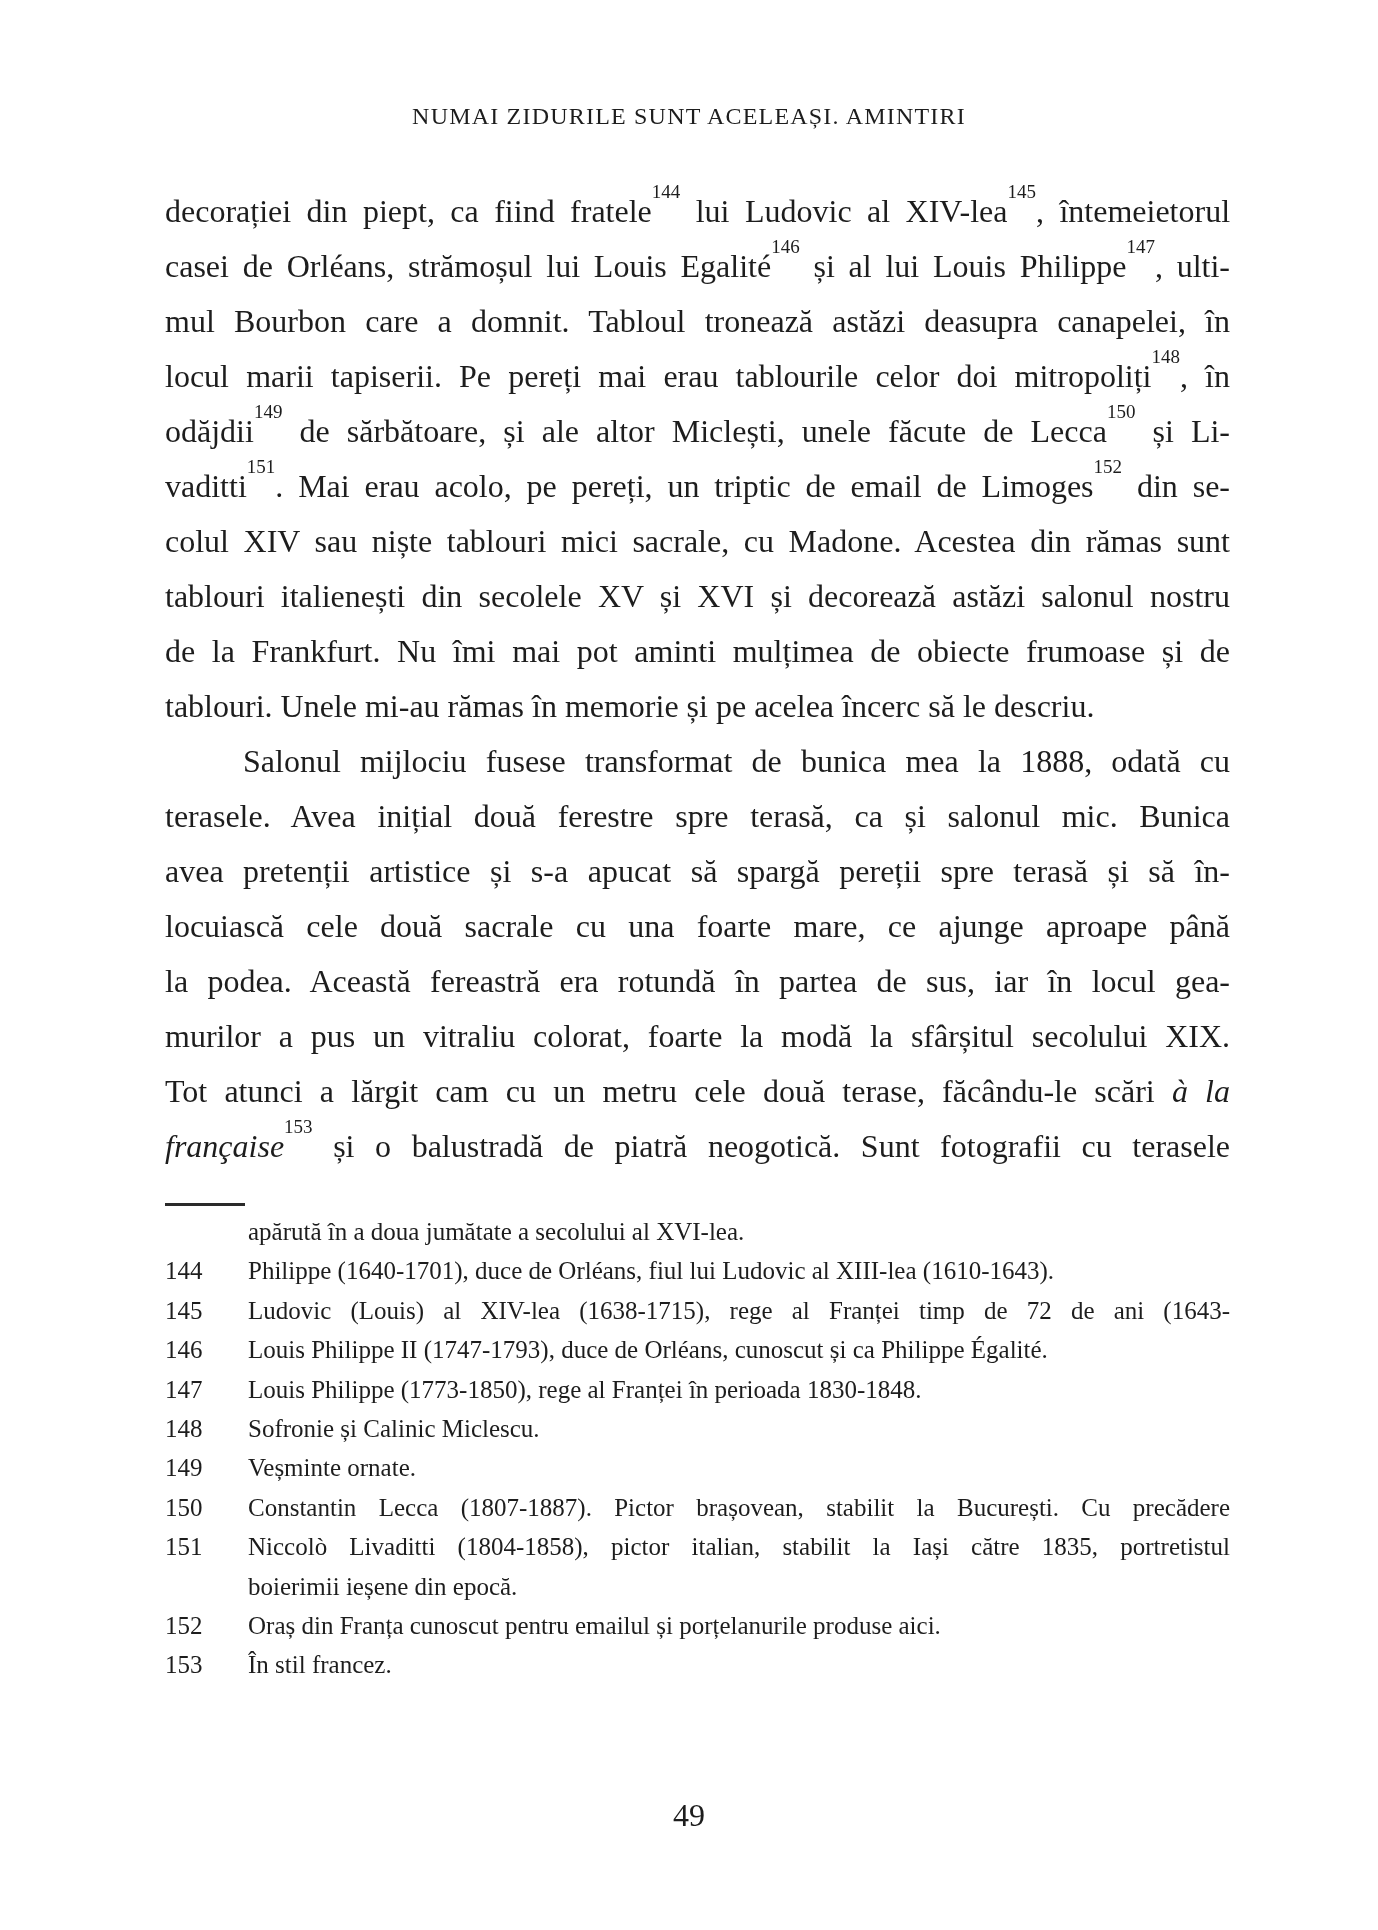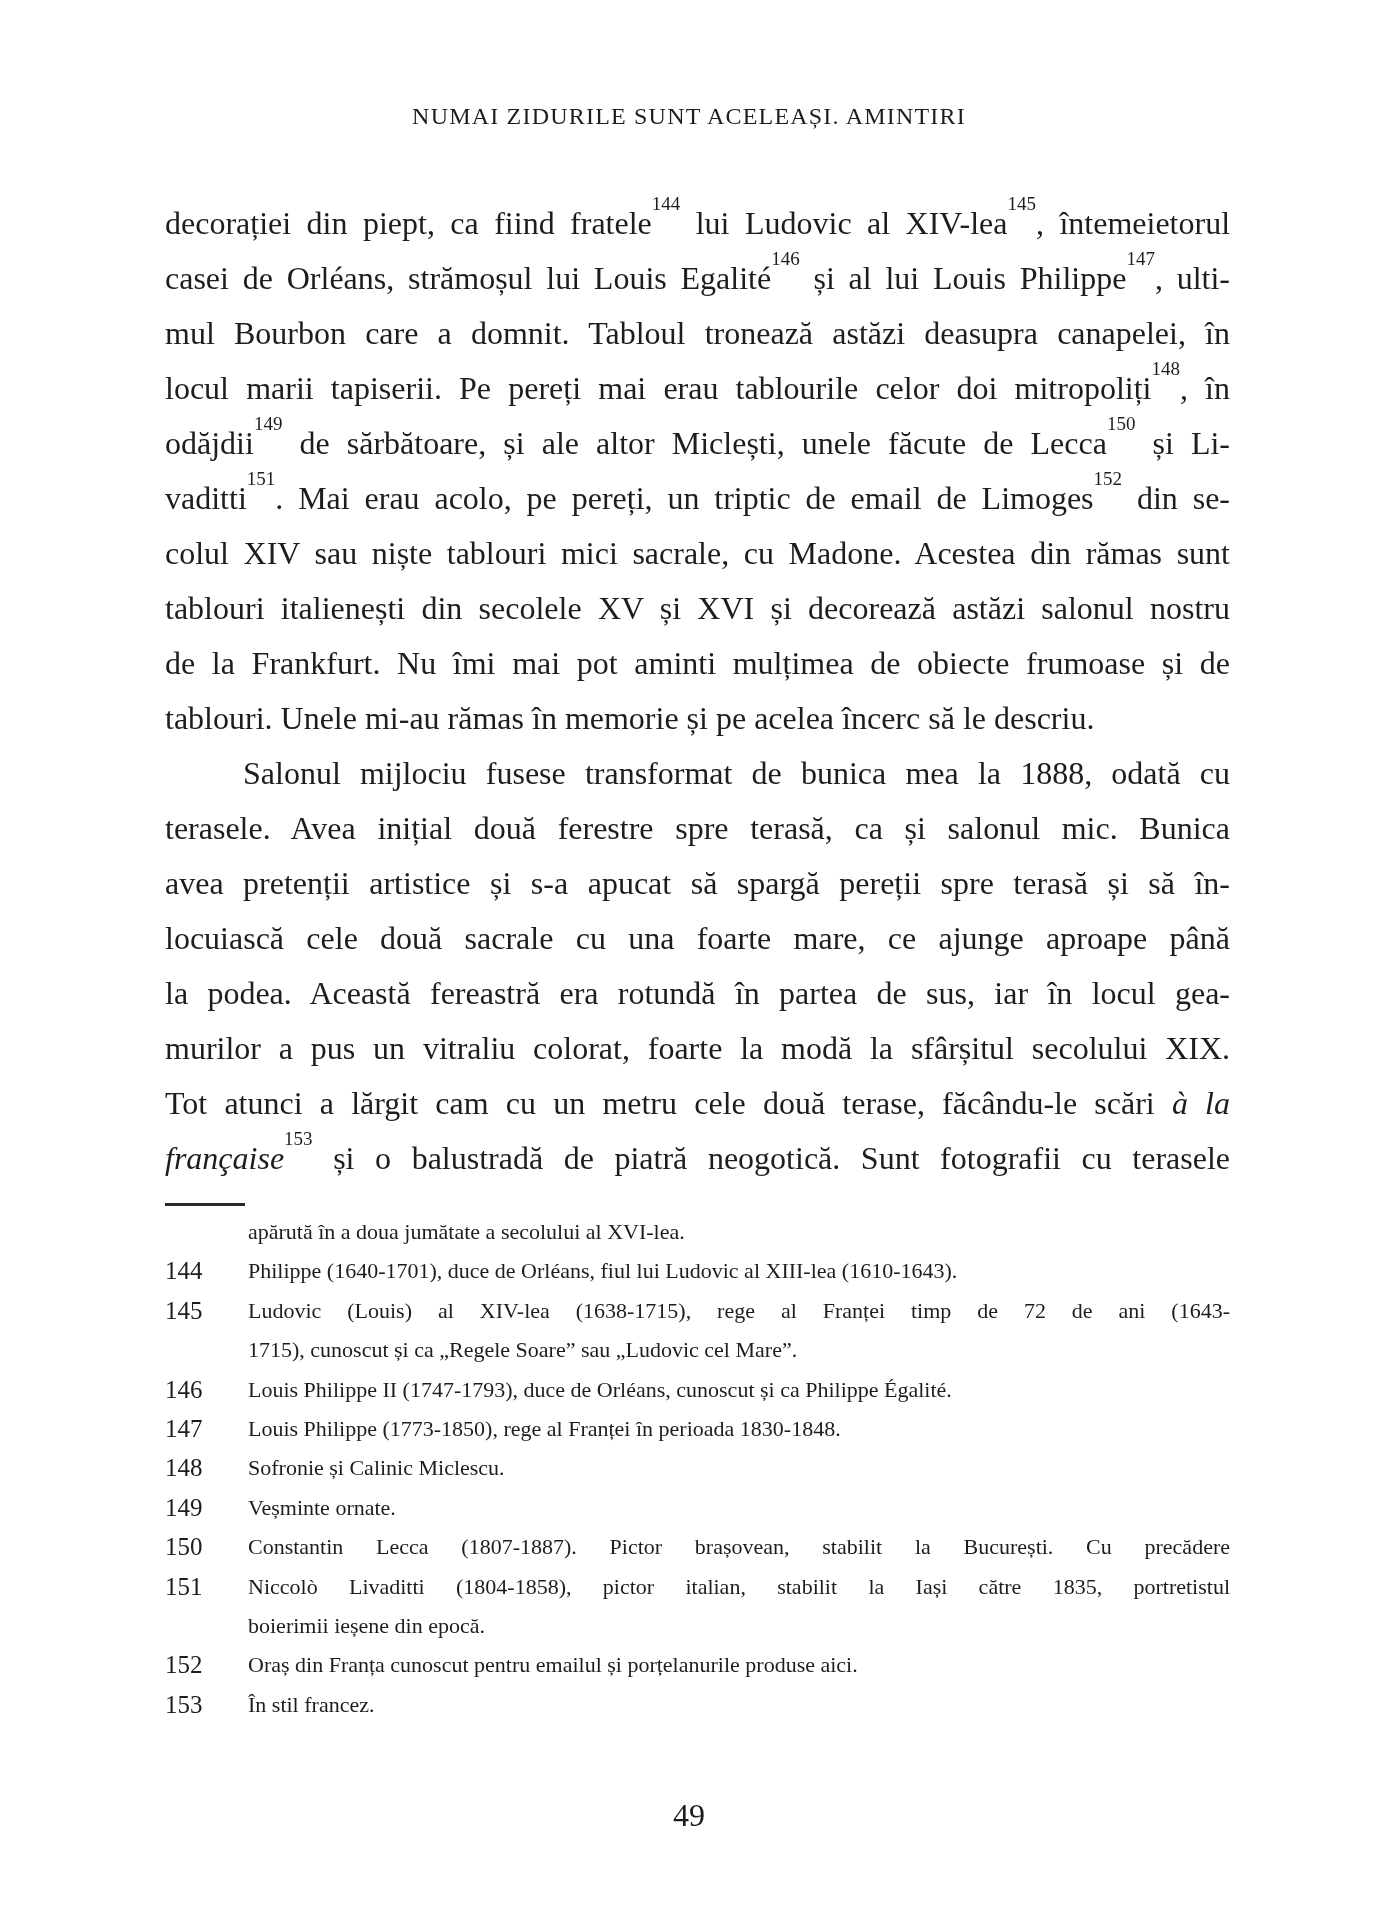--- a/index.html
+++ b/index.html
@@ -18,21 +18,21 @@
     text-align: center;
     font-size: 24px;
     letter-spacing: 1.2px;
     color: #1d1d1d;
     white-space: nowrap;
   }
   .body-text {
     position: absolute;
     left: 165px;
     width: 1065px;
-    top: 196px;
+    top: 184px;
   }
   .bline {
     font-size: 32px;
     height: 55px;
     line-height: 55px;
     text-align: justify;
     text-align-last: justify;
     white-space: nowrap;
   }
   .bline.end { text-align-last: left; }
@@ -60,21 +60,21 @@
   }
   .fnrow { display: flex; }
   .fnnum {
     flex: 0 0 83px;
     width: 83px;
     font-size: 25px;
     line-height: 39.4px;
   }
   .fnbody { flex: 1 1 auto; min-width: 0; }
   .fnline {
-    font-size: 22px;
+    font-size: 25px;
     line-height: 39.4px;
     text-align: justify;
     text-align-last: justify;
     white-space: nowrap;
   }
   .fnline.end { text-align-last: left; }
   .pagenum {
     position: absolute;
     top: 1797px; left: 0; right: 0;
     text-align: center;
@@ -117,21 +117,20 @@
       <div class="fnrow">
         <div class="fnnum">144</div>
         <div class="fnbody">
           <div class="fnline end">Philippe (1640-1701), duce de Orléans, fiul lui Ludovic al XIII-lea (1610-1643).</div>
         </div>
       </div>
       <div class="fnrow">
         <div class="fnnum">145</div>
         <div class="fnbody">
           <div class="fnline">Ludovic (Louis) al XIV-lea (1638-1715), rege al Franței timp de 72 de ani (1643-</div>
-          <div class="fnline end">1715), cunoscut și ca „Regele Soare” sau „Ludovic cel Mare”.</div>
         </div>
       </div>
       <div class="fnrow">
         <div class="fnnum">146</div>
         <div class="fnbody">
           <div class="fnline end">Louis Philippe II (1747-1793), duce de Orléans, cunoscut și ca Philippe Égalité.</div>
         </div>
       </div>
       <div class="fnrow">
         <div class="fnnum">147</div>

